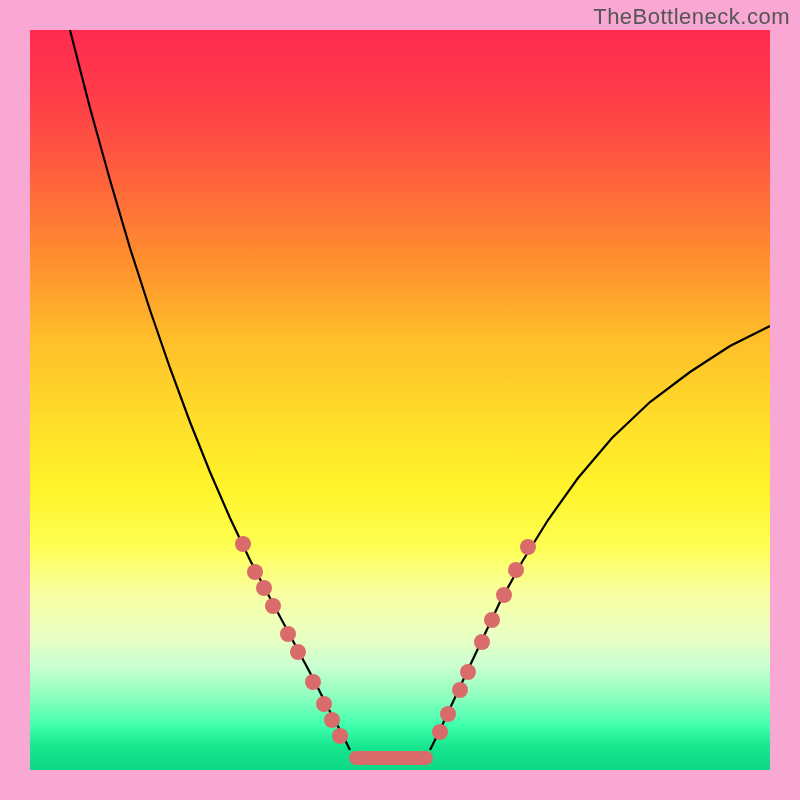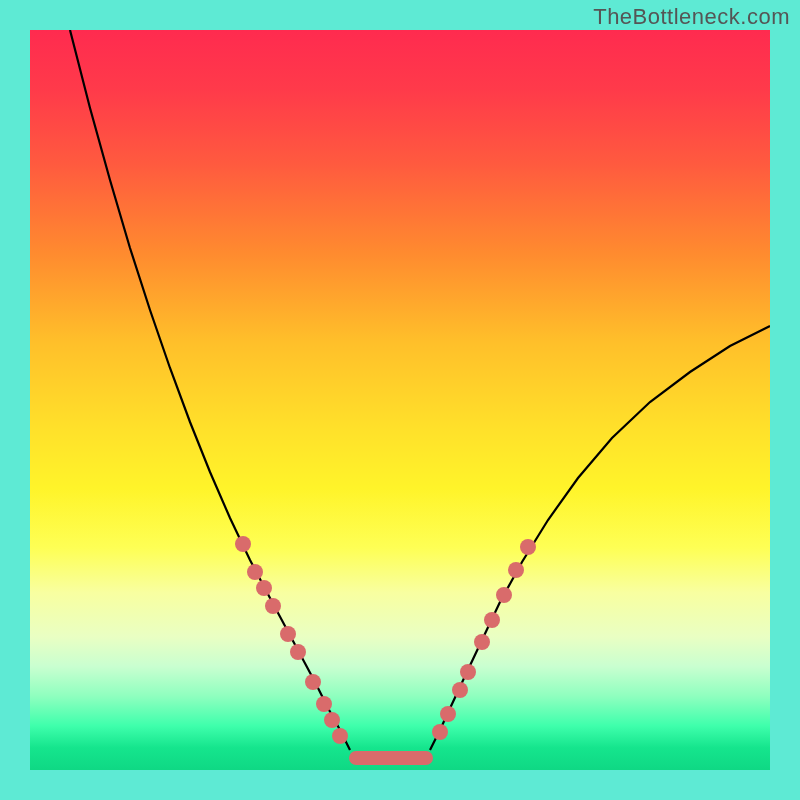--- a/index.html
+++ b/index.html
@@ -10,21 +10,21 @@
     overflow: hidden;
     background: #000;
     font-family: Arial, Helvetica, sans-serif;
   }
   .frame {
     position: absolute;
     top: 0;
     left: 0;
     width: 800px;
     height: 800px;
-    background: #5eead4;
+    background: #f9a8d4;
   }
   .plot {
     position: absolute;
     top: 30px;
     left: 30px;
     width: 740px;
     height: 740px;
     
     background: linear-gradient(to bottom,
       #ff2b4f 0%,

